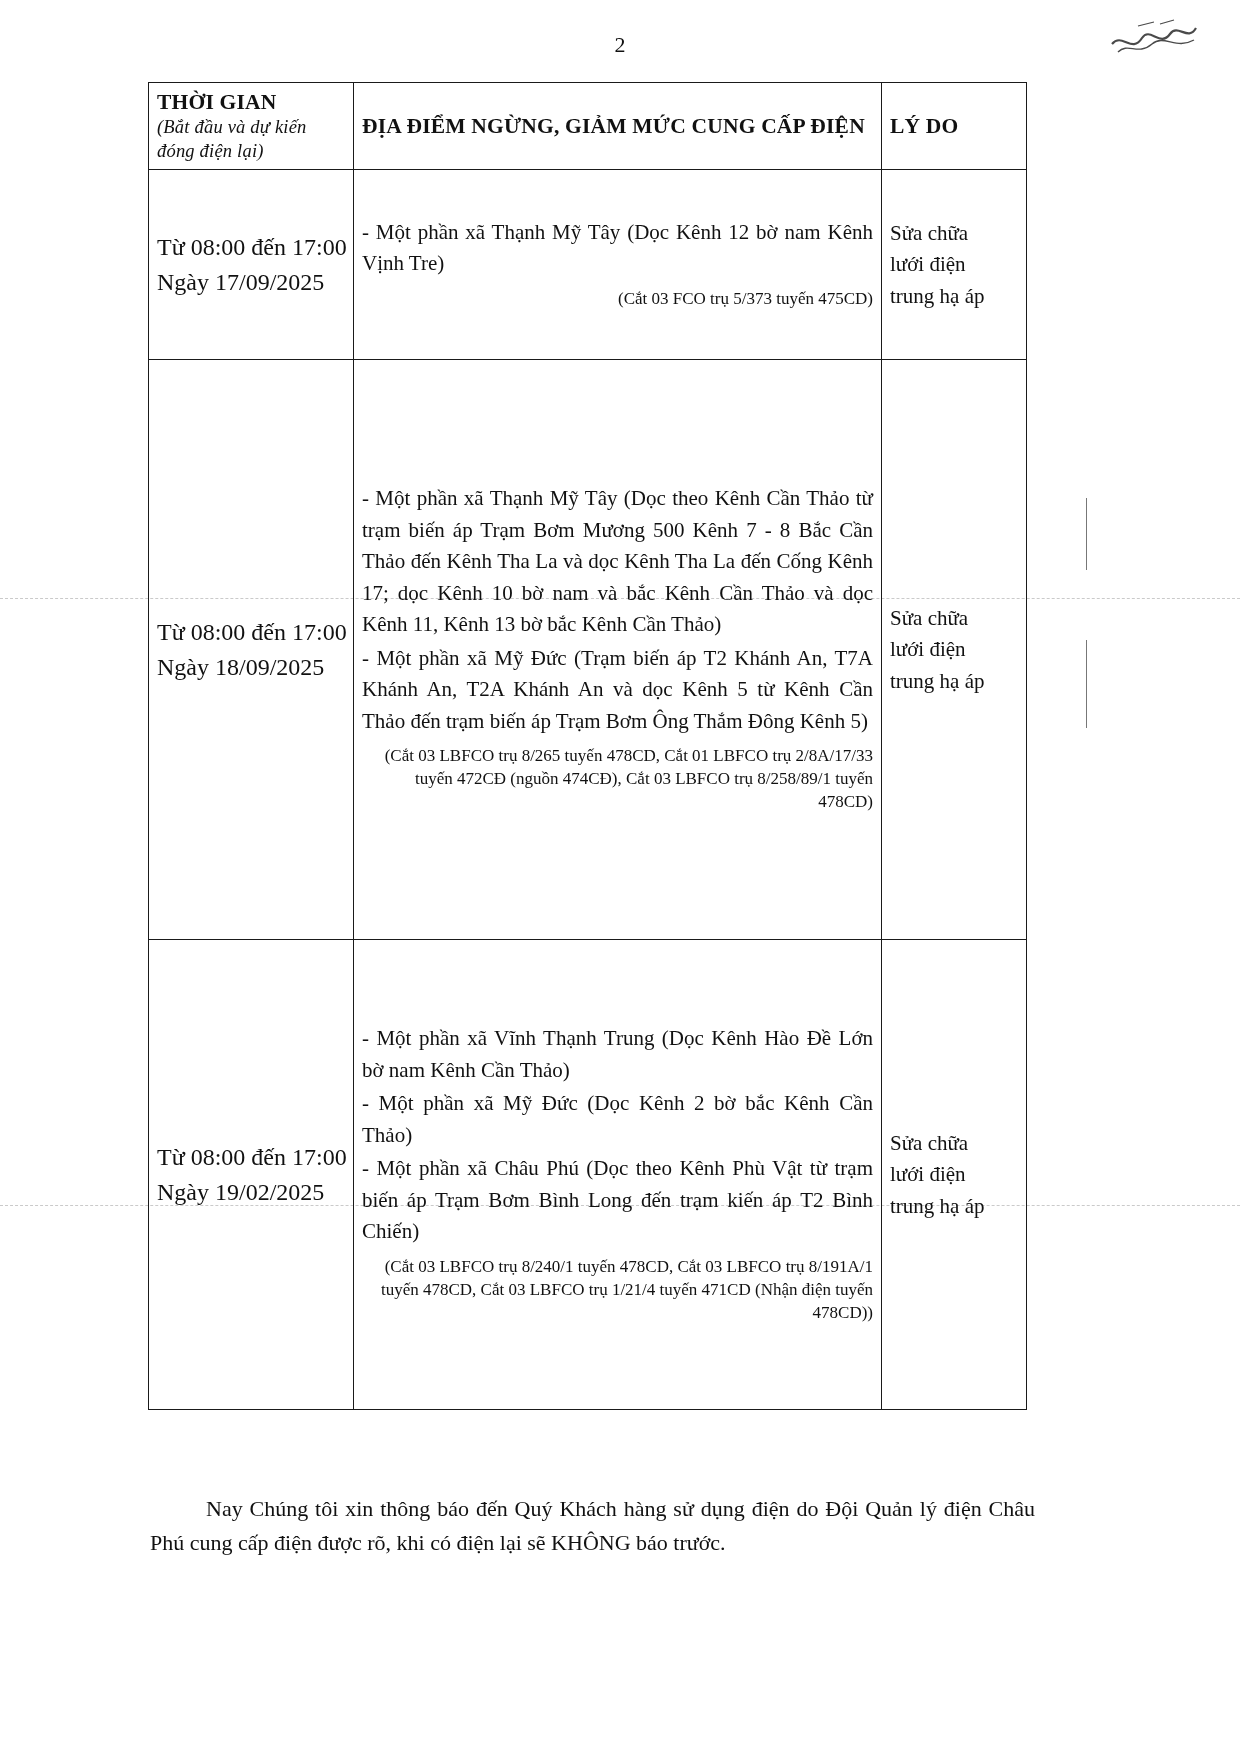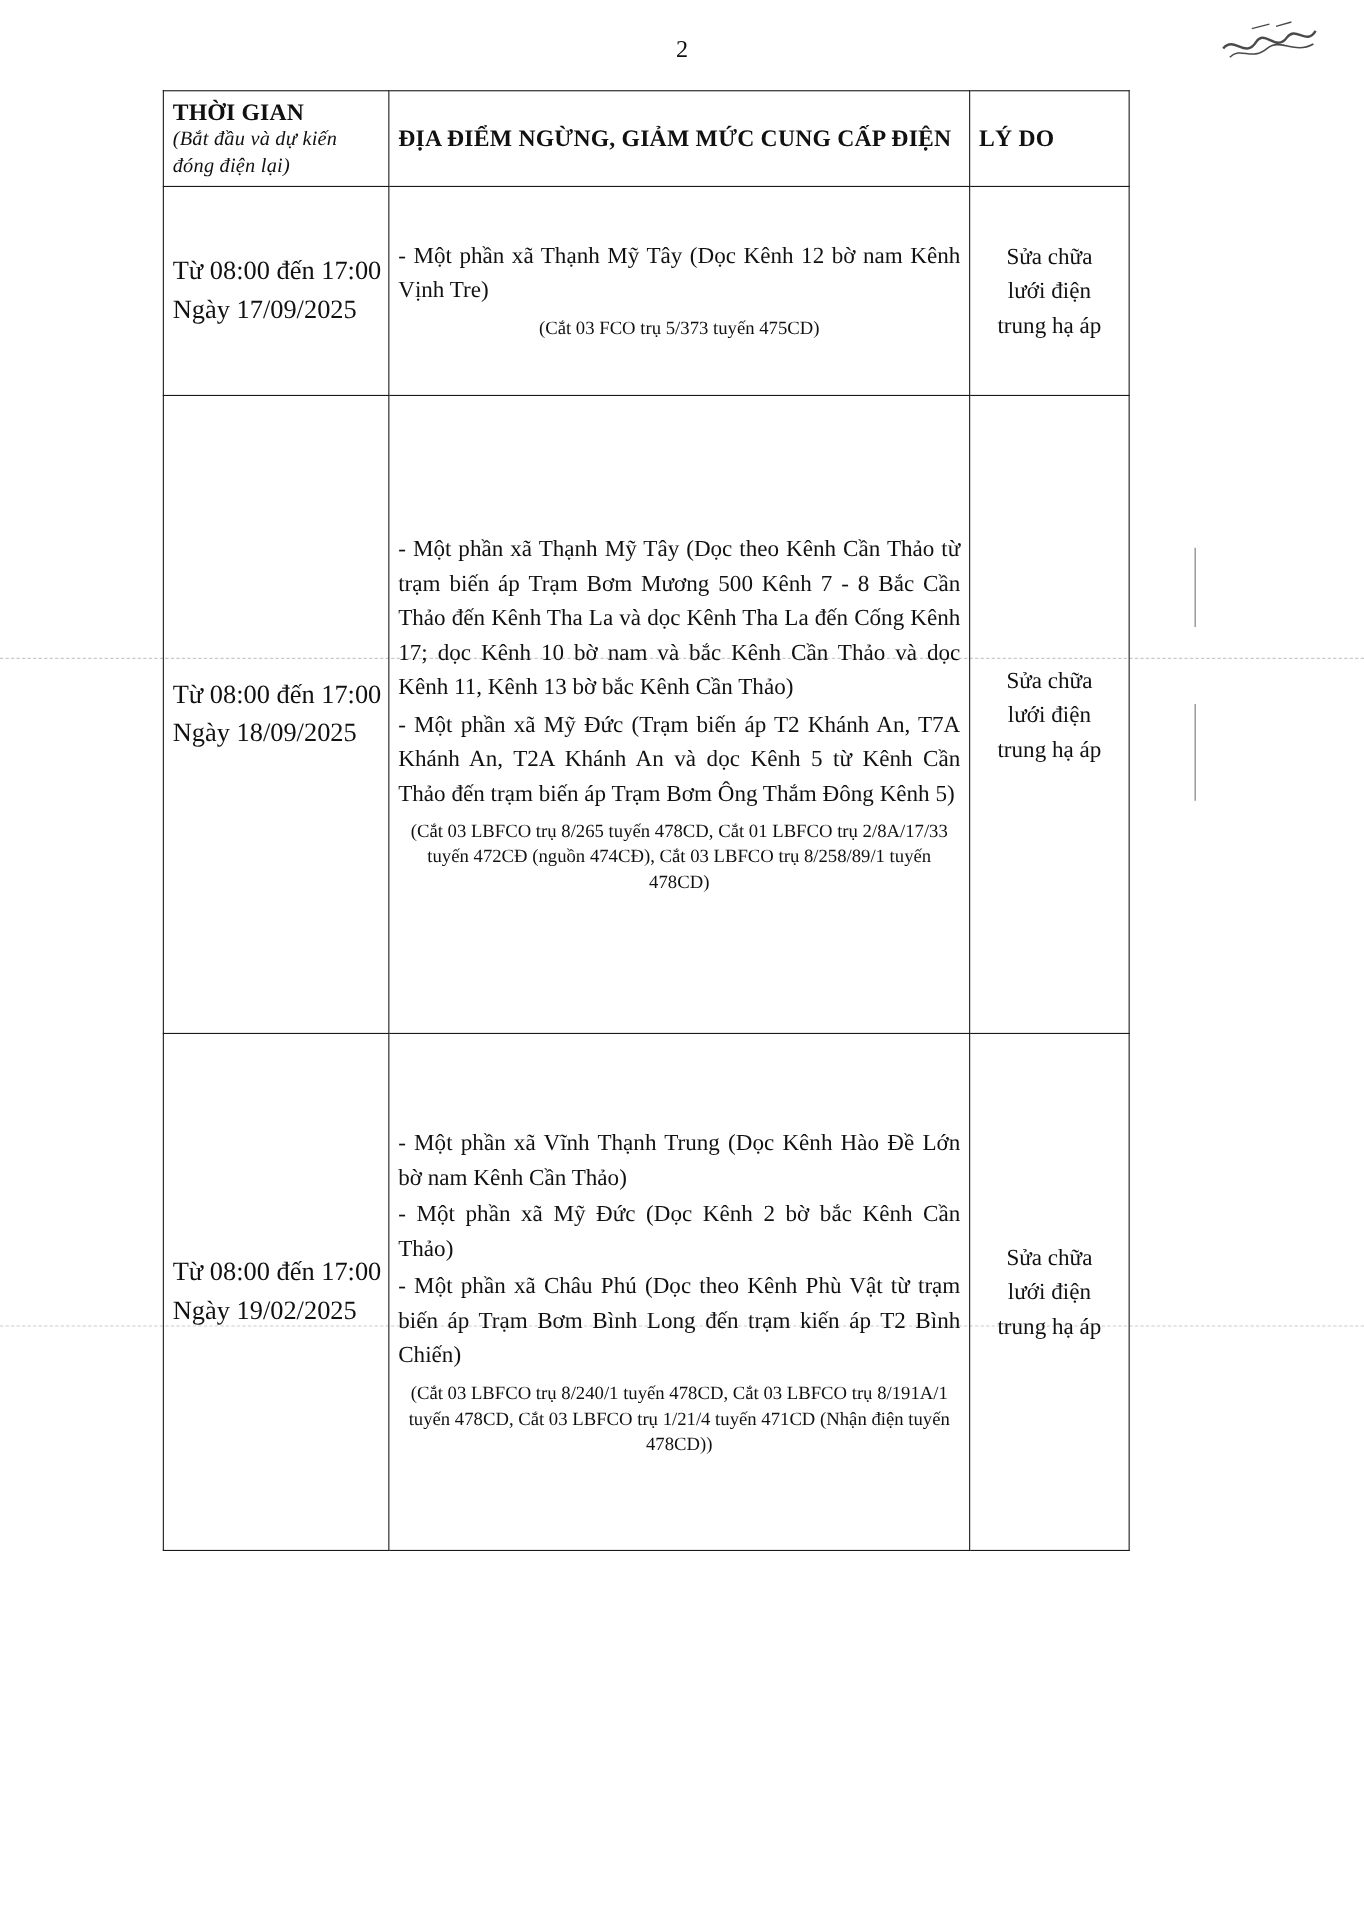--- a/index.html
+++ b/index.html
@@ -103,27 +103,27 @@
     padding: 10px 10px 10px 10px;
   }
   td.loc p {
     margin: 0 0 2px 0;
     font-family: Liberation Serif, serif;
   }
   td.loc p.note {
     font-size: 17px;
     line-height: 1.35;
     margin-top: 8px;
-    text-align: center;
+    text-align: right;
   }
 
   td.reason {
     font-size: 21px;
     line-height: 1.5;
-    text-align: center;
+    text-align: left;
   }
   td.reason span { display: block; }
 
   
   .pen-v {
     position: absolute;
     width: 0;
     border-left: 1.4px solid #555;
     opacity: .8;
   }
@@ -224,14 +224,15 @@
             <span>trung hạ áp</span>
           </td>
         </tr>
       </tbody>
     </table>
   </div>
 
   <div class="pen-v" style="left:1086px; top:498px; height:72px;"></div>
   <div class="pen-v" style="left:1086px; top:640px; height:88px;"></div>
 
+  <div class="closing">Nay Chúng tôi xin thông báo đến Quý Khách hàng sử dụng điện do Đội Quản lý điện Châu Phú cung cấp điện được rõ, khi có điện lại sẽ KHÔNG báo trước.</div>
 
 </div>
 
 </body></html>

